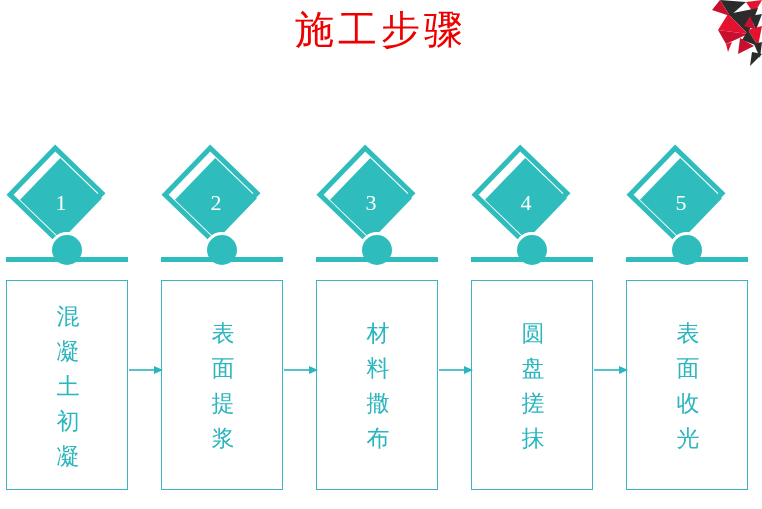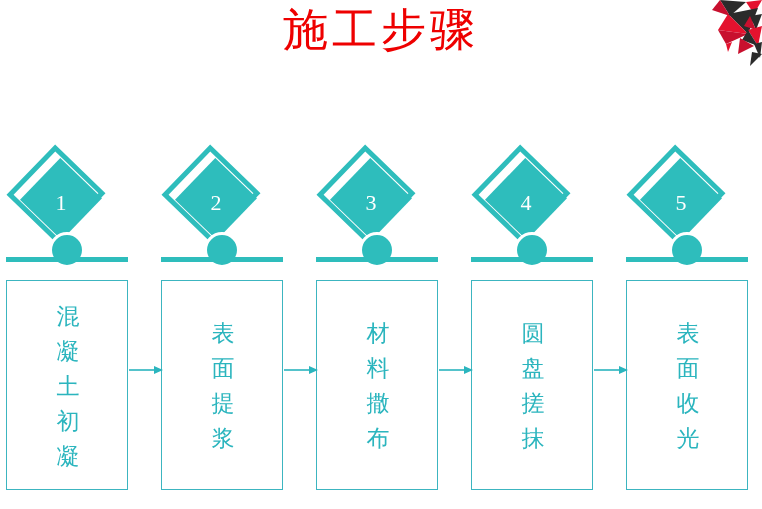--- a/index.html
+++ b/index.html
@@ -24,21 +24,21 @@
   }
 
   
   #page-title {
     position: absolute;
     left: 0;
     top: 6px;
     width: 762px;
     text-align: center;
     color: #EE0000;
-    font-size: 45px;
+    font-size: 39px;
     line-height: 48px;
     letter-spacing: 4px;
     font-family: "DejaVu Serif", "Liberation Serif", serif;
     font-weight: 400;
     white-space: nowrap;
   }
 
   
   #corner-decoration {
     position: absolute;

